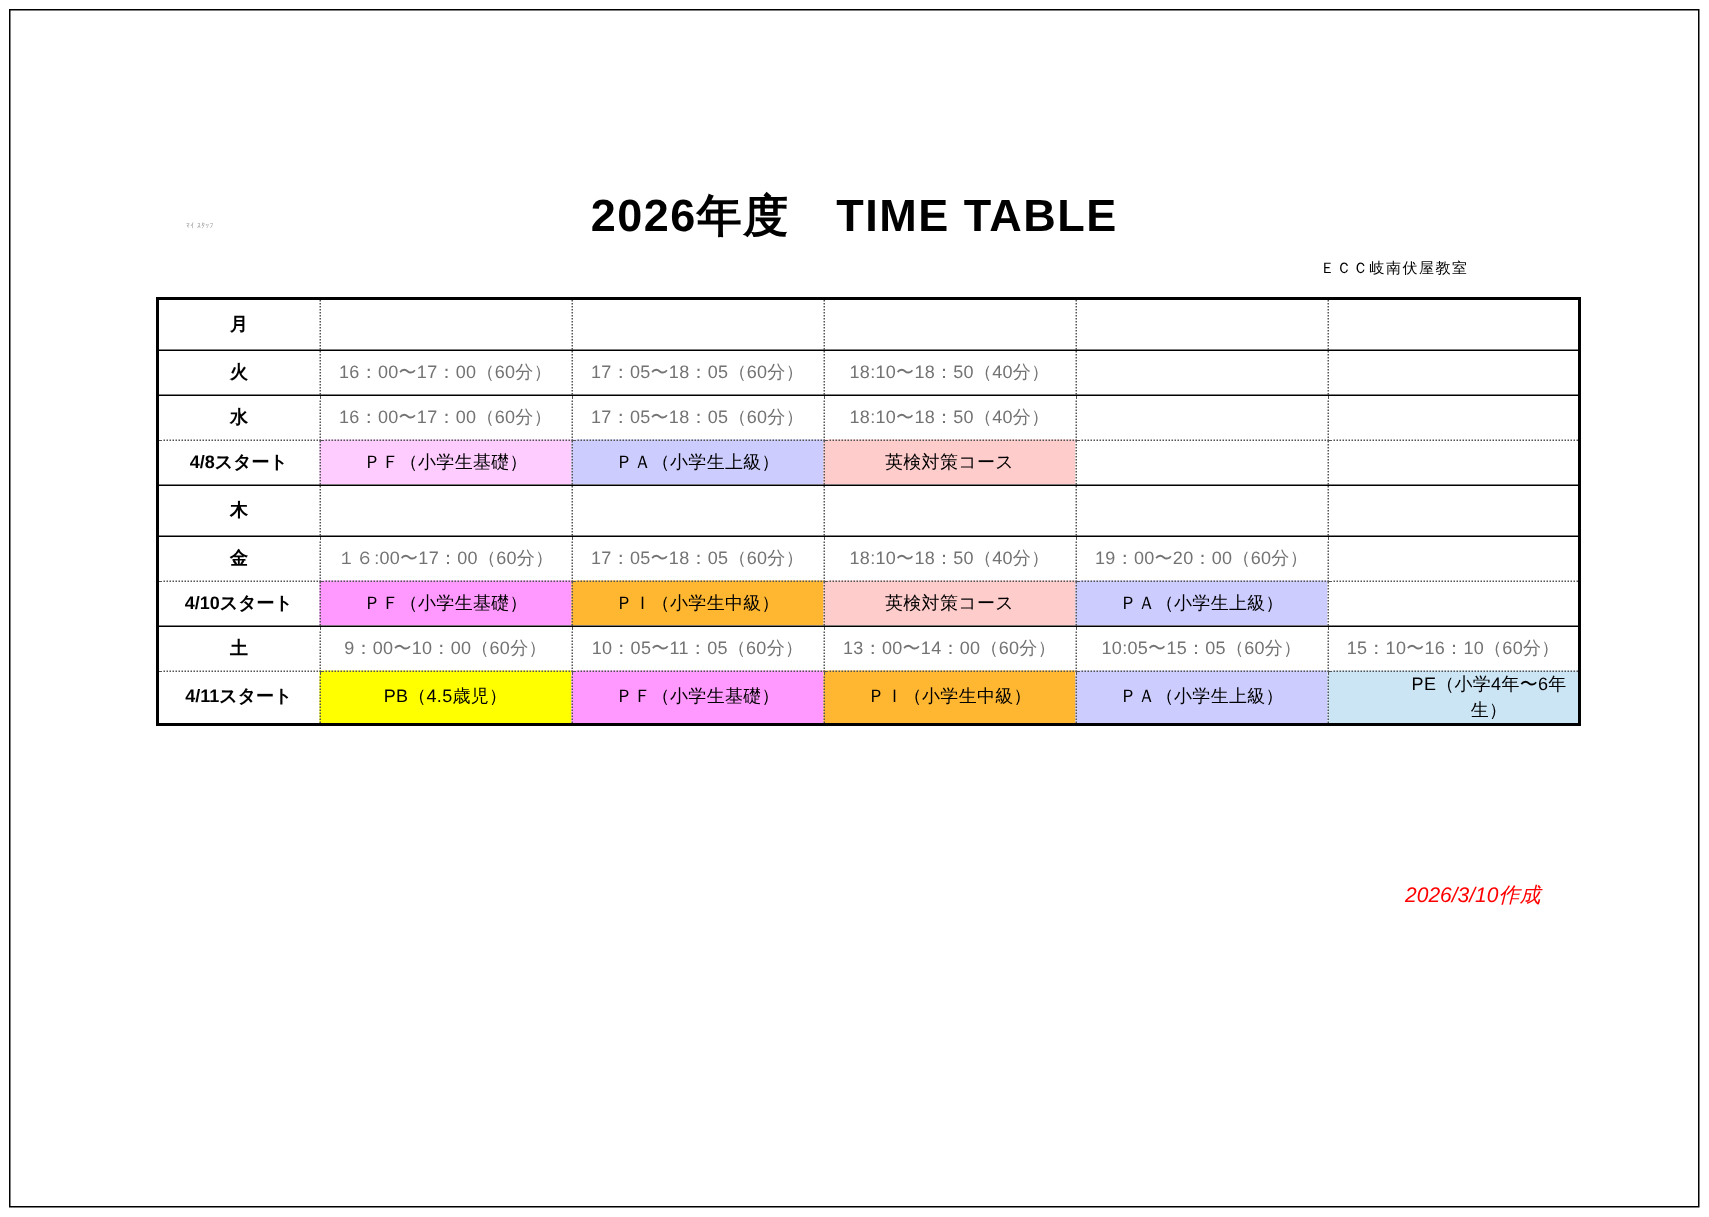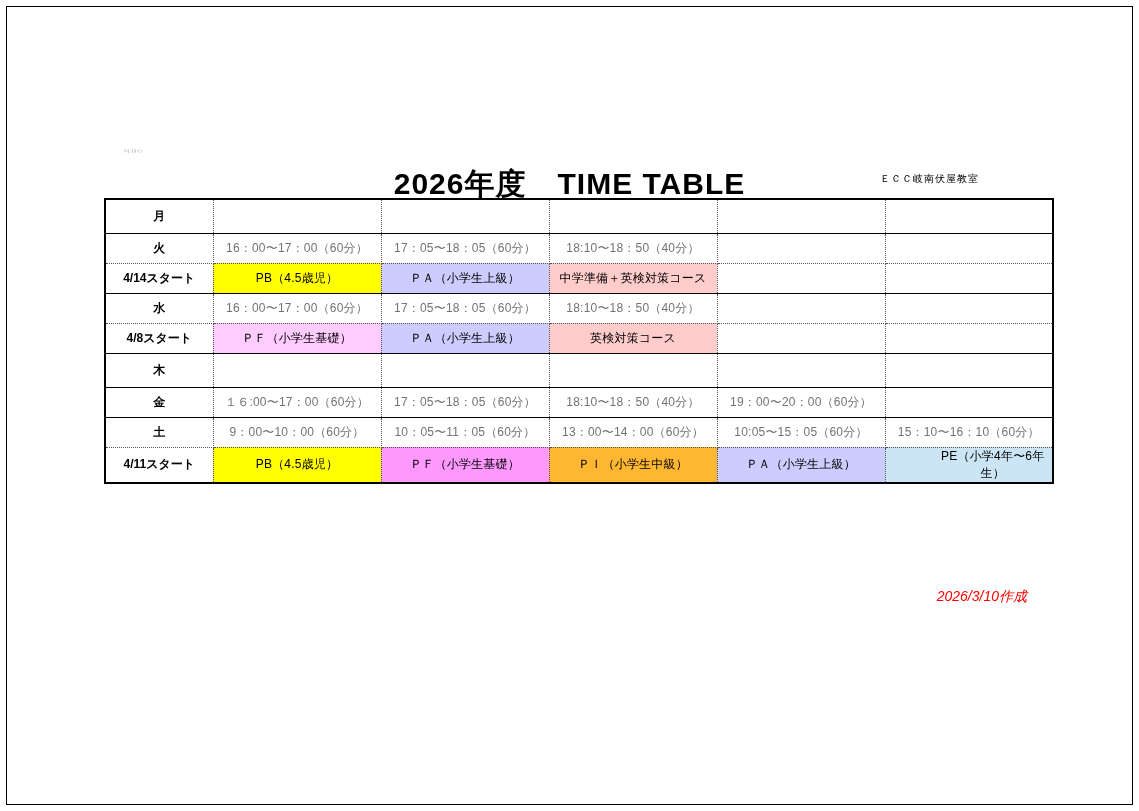--- a/index.html
+++ b/index.html
@@ -41,21 +41,20 @@
   }
   .title {
     position: absolute;
     left: 0;
     top: 124px;
     width: 1139px;
     text-align: center;
     font-size: 30px;
     font-weight: bold;
     letter-spacing: 1px;
-    margin-top: 40px;
   }
   .subtitle {
     position: absolute;
     right: 160px;
     top: 172px;
     font-size: 10px;
     letter-spacing: 1px;
     white-space: nowrap;
   }
   .footer-note {
@@ -152,28 +151,20 @@
             <td class="empty"></td>
           </tr>
           <tr class="solid-top">
             <td class="day">火</td>
             <td class="time">16：00〜17：00（60分）</td>
             <td class="time">17：05〜18：05（60分）</td>
             <td class="time">18:10〜18：50（40分）</td>
             <td class="time"></td>
             <td class="time"></td>
           </tr>
-          <tr class="solid-bottom">
-            <td class="daystart">4/14スタート</td>
-            <td class="course" style="background: rgb(255, 255, 0);">PB（4.5歳児）</td>
-            <td class="course" style="background: rgb(204, 204, 255);">ＰＡ（小学生上級）</td>
-            <td class="course" style="background: rgb(255, 204, 204);">中学準備＋英検対策コース</td>
-            <td class="course" style="background: rgb(255, 255, 255);"></td>
-            <td class="course" style="background: rgb(255, 255, 255);"></td>
-          </tr>
           <tr class="solid-top">
             <td class="day">水</td>
             <td class="time">16：00〜17：00（60分）</td>
             <td class="time">17：05〜18：05（60分）</td>
             <td class="time">18:10〜18：50（40分）</td>
             <td class="time"></td>
             <td class="time"></td>
           </tr>
           <tr class="solid-bottom">
             <td class="daystart">4/8スタート</td>
@@ -192,20 +183,28 @@
             <td class="empty"></td>
           </tr>
           <tr class="solid-top">
             <td class="day">金</td>
             <td class="time">１６:00〜17：00（60分）</td>
             <td class="time">17：05〜18：05（60分）</td>
             <td class="time">18:10〜18：50（40分）</td>
             <td class="time">19：00〜20：00（60分）</td>
             <td class="time"></td>
           </tr>
+          <tr class="solid-bottom">
+            <td class="daystart">4/10スタート</td>
+            <td class="course" style="background: rgb(255, 153, 255);">ＰＦ（小学生基礎）</td>
+            <td class="course" style="background: rgb(255, 183, 50);">ＰＩ（小学生中級）</td>
+            <td class="course" style="background: rgb(255, 204, 204);">英検対策コース</td>
+            <td class="course" style="background: rgb(204, 204, 255);">ＰＡ（小学生上級）</td>
+            <td class="course" style="background: rgb(255, 255, 255);"></td>
+          </tr>
           <tr class="solid-top">
             <td class="day">土</td>
             <td class="time">9：00〜10：00（60分）</td>
             <td class="time">10：05〜11：05（60分）</td>
             <td class="time">13：00〜14：00（60分）</td>
             <td class="time">10:05〜15：05（60分）</td>
             <td class="time">15：10〜16：10（60分）</td>
           </tr>
           <tr class="solid-bottom">
             <td class="daystart">4/11スタート</td>

